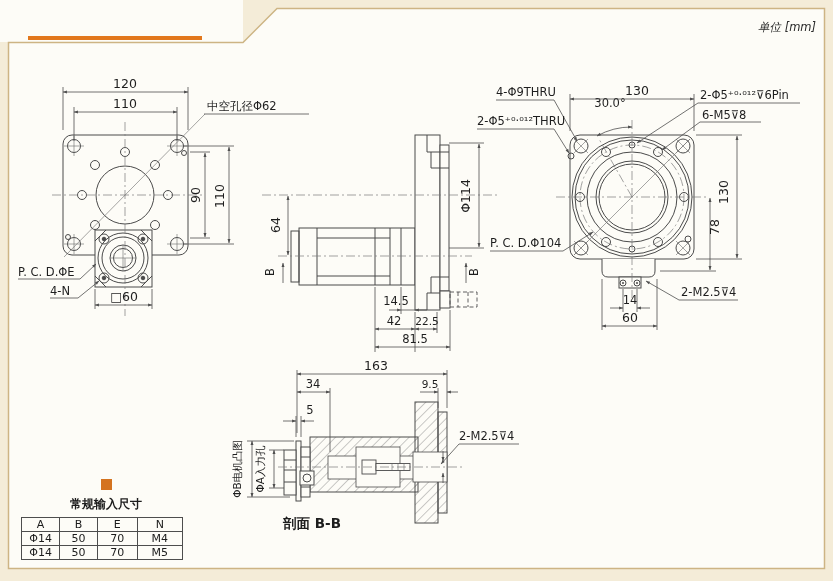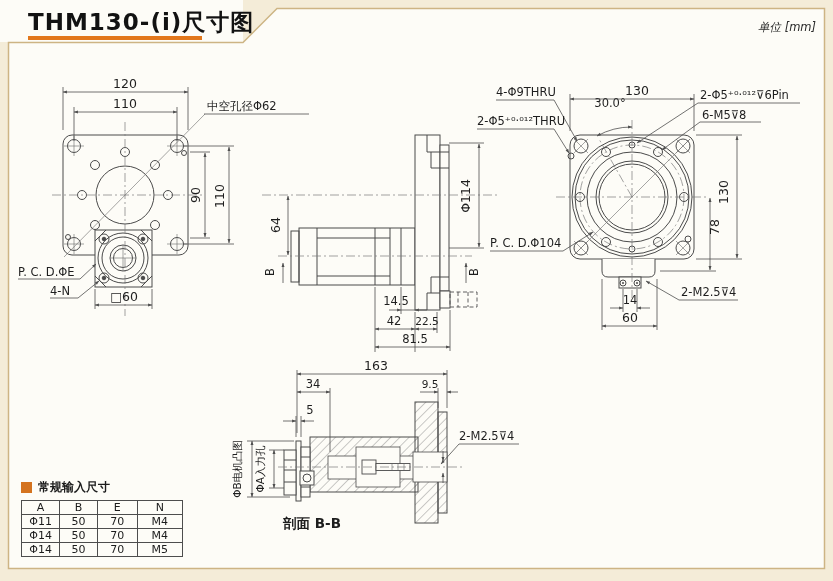--- a/index.html
+++ b/index.html
@@ -14,21 +14,21 @@
   .dm{stroke:#4f4f4f;stroke-width:.8;fill:none;}
   .dsh{stroke:#4f4f4f;stroke-width:.9;fill:none;stroke-dasharray:4 2.5;}
   .dt{font:11.5px "DejaVu Sans",sans-serif;fill:#1e1e1e;}
   .dts{font:10.5px "DejaVu Sans",sans-serif;fill:#1e1e1e;}
   .dtl{font:12.5px "DejaVu Sans",sans-serif;fill:#1e1e1e;}
   
   .title{position:absolute;left:28px;top:7px;font-size:23px;font-weight:bold;color:#121212;letter-spacing:1px;}
   .title-bar{position:absolute;left:28px;top:36px;width:174px;height:4px;background:#e2771c;}
   .unit{position:absolute;left:758px;top:20px;font-size:11.5px;color:#2b2b2b;font-style:italic;}
   .tblwrap{position:absolute;left:21px;top:479px;width:170px;}
-  .tbl-title{display:flex;align-items:center;gap:6px;font-size:12px;font-weight:600;color:#1c1c1c;margin-bottom:4px;}
+  .tbl-title{display:flex;align-items:center;gap:6px;font-size:12px;font-weight:600;color:#1c1c1c;margin-bottom:4px;flex-direction:column;}
   .bullet{width:11px;height:11px;background:#d4731f;display:inline-block;}
   table.spec{border-collapse:collapse;width:162px;background:transparent;}
   table.spec td,table.spec th{border:1px solid #4d4d4d;font-size:11px;font-weight:normal;color:#1c1c1c;text-align:center;padding:0;height:13px;line-height:13px;}
   .caption{font:13.5px "DejaVu Sans",sans-serif;fill:#1e1e1e;font-weight:600;}
 </style>
 </head>
 <body>
 
 <div class="stage">
 
@@ -366,42 +366,35 @@
     <text class="dts" x="241" y="469" text-anchor="middle" transform="rotate(-90 241 469)">ΦB电机凸图</text>
     <line class="dm" x1="274" y1="450" x2="274" y2="488" marker-start="url(#ar)" marker-end="url(#ar)"></line>
     <line class="dm" x1="269" y1="450" x2="284" y2="450"></line>
           <line class="dm" x1="269" y1="488" x2="284" y2="488"></line>
     <text class="dts" x="264" y="469" text-anchor="middle" transform="rotate(-90 264 469)">ΦA入力孔</text>
     <text class="caption" x="312" y="528" text-anchor="middle">剖面 B-B</text>
   </g>
 </g>
 </svg>
 
-<div class="title">THM130-(i)尺寸图</div>
 <div class="title-bar"></div>
 <div class="unit">单位 [mm]</div>
 
 <div class="tblwrap">
   <div class="tbl-title">
     <span class="bullet"></span>
     <span>常规输入尺寸</span>
   </div>
   <table class="spec">
     <tbody>
           <tr>
       <th style="width:38px">A</th>
       <th style="width:38px">B</th>
       <th style="width:40px">E</th>
       <th style="width:46px">N</th>
-    </tr>
-    <tr>
-      <td>Φ11</td>
-      <td>50</td>
-      <td>70</td>
-      <td>M4</td>
     </tr>
     <tr>
       <td>Φ14</td>
       <td>50</td>
       <td>70</td>
       <td>M4</td>
     </tr>
     <tr>
       <td>Φ14</td>
       <td>50</td>

